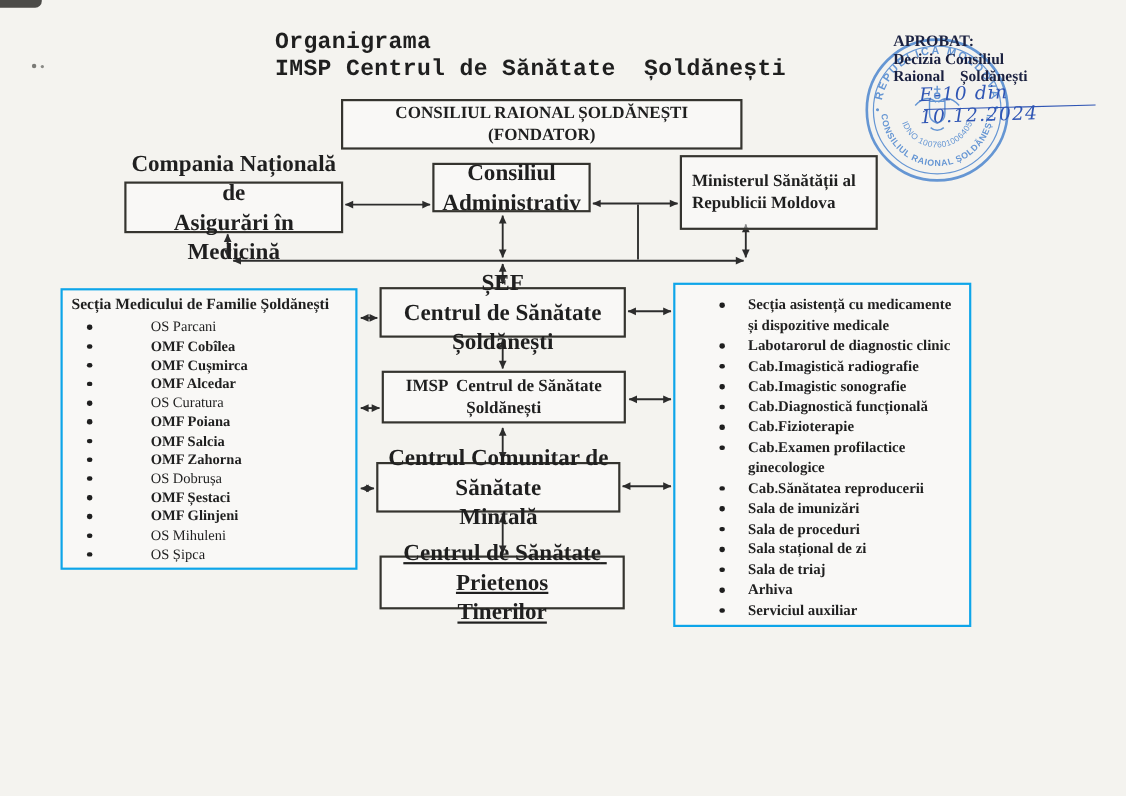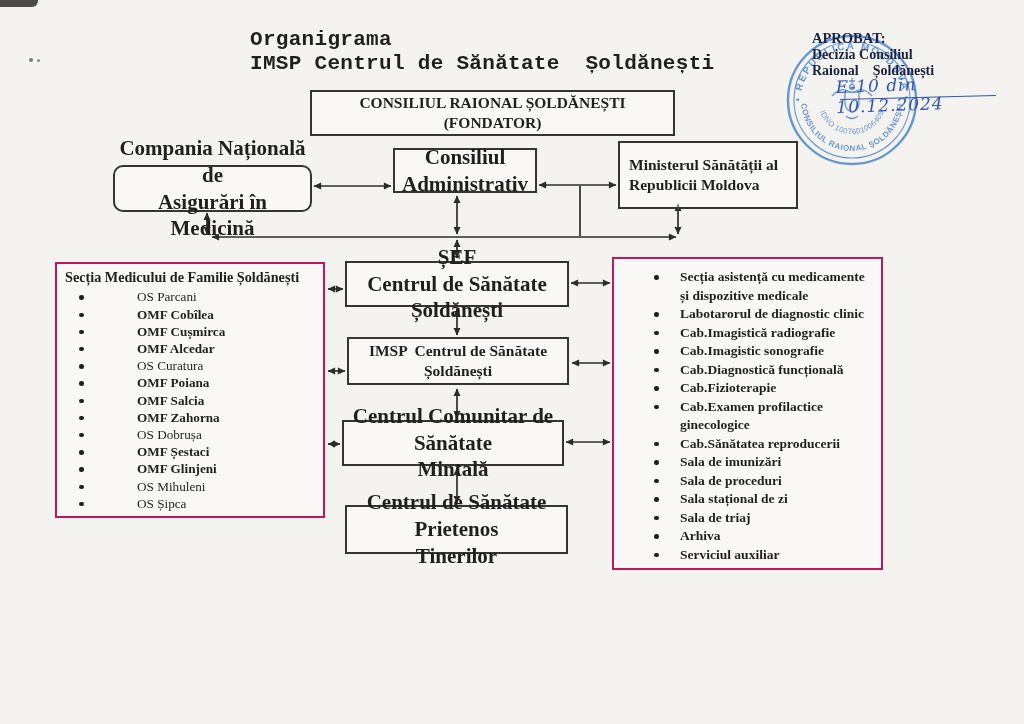--- a/index.html
+++ b/index.html
@@ -17,21 +17,21 @@
   
   .obox{
     position:absolute;border:2px solid #35342f;background:rgba(255,255,255,.45);
     display:flex;flex-direction:column;justify-content:center;align-items:center;
     text-align:center;font-weight:bold;line-height:1.28;white-space:pre-wrap;
   }
   .obox .bl{width:100%;}
   .obox.left-align{align-items:flex-start;text-align:left;padding-left:9px;box-sizing:border-box;}
   .fs15{font-size:21px;} .fs155{font-size:15.5px;}
   
-  .panel{position:absolute;border:2px solid #be185d;background:rgba(255,255,255,.45);box-sizing:border-box;}
+  .panel{position:absolute;border:2px solid #0ea5e9;background:rgba(255,255,255,.45);box-sizing:border-box;}
   .panel-title{font-weight:bold;font-size:14.2px;padding:5px 4px 1px 8px;line-height:1.15;}
   .panel ul{list-style:none;margin:2px 0 0 0;padding:0;}
   .panel li{position:relative;font-size:13.2px;line-height:17.2px;padding-left:80px;font-weight:bold;}
   .panel li.regular{font-weight:normal;}
   .panel li::before{content:'';position:absolute;left:22px;top:7px;width:4.5px;height:4.5px;border-radius:50%;background:#1f1f1f;}
   .panel.right-panel{padding-top:7px;}
   .panel.right-panel li{font-size:13.5px;line-height:18.5px;padding-left:46px;padding-right:10px;font-weight:bold;}
   .panel.right-panel li::before{left:20px;top:7px;}
   
   .approval{left:812px;top:30px;width:176px;text-align:left;color:#1b2140;z-index:3;}
@@ -131,21 +131,21 @@
 <div class="obox fs155 layer-boxes" style="left:310px;top:90px;width:361px;height:42px;">
   <div class="bl">CONSILIUL RAIONAL ȘOLDĂNEȘTI</div>
   <div class="bl">(FONDATOR)</div>
 </div>
 
 <div class="obox fs15 layer-boxes" style="left:393px;top:148px;width:140px;height:41px;">
   <div class="bl">Consiliul</div>
   <div class="bl">Administrativ</div>
 </div>
 
-<div class="obox fs15 layer-boxes" style="left:113px;top:165px;width:195px;height:43px;border-radius:10px;">
+<div class="obox fs15 layer-boxes" style="left:113px;top:165px;width:195px;height:43px;">
   <div class="bl">Compania Națională de</div>
   <div class="bl">Asigurări în Medicină</div>
 </div>
 
 <div class="obox fs155 left-align layer-boxes" style="left:618px;top:141px;width:180px;height:68px;">
   <div class="bl">Ministerul Sănătății al</div>
   <div class="bl">Republicii Moldova</div>
 </div>
 
 <div class="obox fs15 layer-boxes" style="left:345px;top:261px;width:220px;height:42px;">
@@ -156,21 +156,21 @@
 <div class="obox fs155 layer-boxes" style="left:347px;top:337px;width:218px;height:44px;">
   <div class="bl">IMSP  Centrul de Sănătate</div>
   <div class="bl">Șoldănești</div>
 </div>
 
 <div class="obox fs15 layer-boxes" style="left:342px;top:420px;width:218px;height:42px;">
   <div class="bl">Centrul Comunitar de Sănătate</div>
   <div class="bl">Mintală</div>
 </div>
 
-<div class="obox fs15 layer-boxes" style="left:345px;top:505px;width:219px;height:45px;">
+<div class="obox fs15 layer-boxes" style="left:345px;top:505px;width:219px;height:45px;text-decoration:underline;">
   <div class="bl">Centrul de Sănătate Prietenos</div>
   <div class="bl">Tinerilor</div>
 </div>
 
 <div class="panel layer-boxes" style="left:55px;top:262px;width:270px;height:256px;">
   <div class="panel-title">Secția Medicului de Familie Șoldănești</div>
   <ul>
 
       <li class="regular"><span>OS Parcani</span></li>
 

